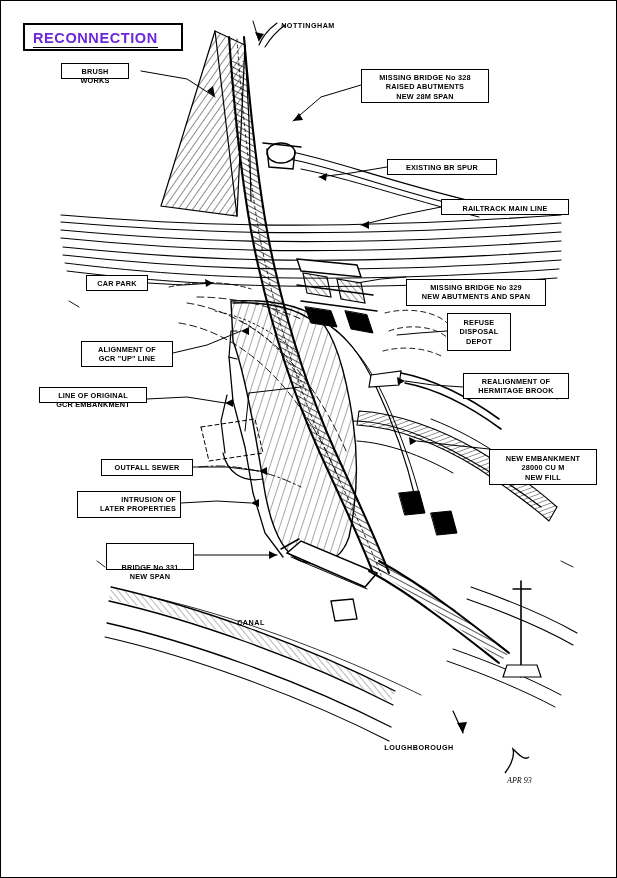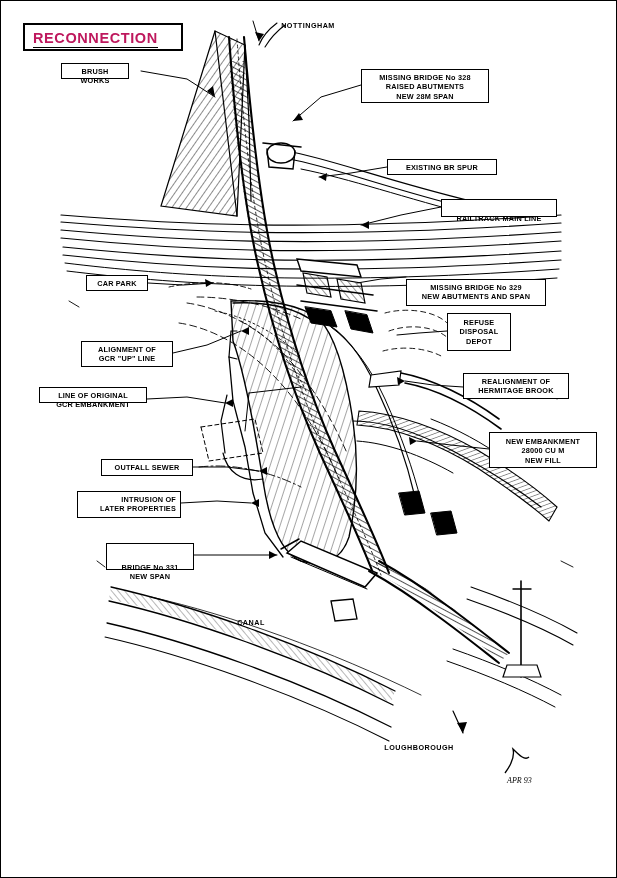--- a/index.html
+++ b/index.html
@@ -62,21 +62,21 @@
   }
   #title span {
     position: absolute;
     left: 8px;
     top: 5px;
     font-size: 14.5px;
     font-weight: bold;
     letter-spacing: 0.6px;
     border-bottom: 1.6px solid #000;
     padding-bottom: 1px;
-    color: #be185d;
+    color: #6d28d9;
   }
   .sig {
     position: absolute;
     font-family: "Liberation Serif", serif;
     font-size: 8px;
     font-style: italic;
     color: #000;
   }
 </style>
 </head>
@@ -255,34 +255,34 @@
 
   <div id="title">
     <span>RECONNECTION</span>
   </div>
 
   <div class="lbl" style="left:60px;  top:62px;  width:68px;  height:16px;  padding-top:3px;">BRUSH WORKS</div>
   <div class="lbl" style="left:360px; top:68px;  width:128px; height:34px; padding-top:3px;">MISSING BRIDGE No 328
 RAISED ABUTMENTS
 NEW 28M SPAN</div>
   <div class="lbl" style="left:386px; top:158px; width:110px; height:16px; padding-top:3px;">EXISTING BR SPUR</div>
-  <div class="lbl" style="left:440px; top:198px; width:116px; height:16px; padding-top:14px;">RAILTRACK MAIN LINE</div>
+  <div class="lbl" style="left:440px; top:198px; width:128px; height:16px; padding-top:4px;">RAILTRACK MAIN LINE</div>
   <div class="lbl" style="left:85px;  top:274px; width:62px;  height:16px; padding-top:3px;">CAR PARK</div>
   <div class="lbl" style="left:405px; top:262px; width:140px; height:27px; padding-top:3px;margin-top:16px;">MISSING BRIDGE No 329
 NEW ABUTMENTS AND SPAN</div>
   <div class="lbl" style="left:446px; top:312px; width:64px;  height:38px; padding-top:4px;">REFUSE
 DISPOSAL
 DEPOT</div>
   <div class="lbl" style="left:80px;  top:340px; width:92px;  height:26px; padding-top:3px;">ALIGNMENT OF
 GCR "UP" LINE</div>
   <div class="lbl" style="left:462px; top:372px; width:106px; height:26px; padding-top:3px;">REALIGNMENT OF
 HERMITAGE BROOK</div>
   <div class="lbl" style="left:38px;  top:386px; width:108px; height:16px; padding-top:3px;">LINE OF ORIGINAL
 GCR EMBANKMENT</div>
-  <div class="lbl" style="left:488px; top:431px; width:108px; height:36px; padding-top:4px;">NEW EMBANKMENT
+  <div class="lbl" style="left:488px; top:448px; width:108px; height:36px; padding-top:4px;">NEW EMBANKMENT
 28000 CU M
 NEW FILL</div>
   <div class="lbl" style="left:100px; top:458px; width:92px;  height:17px; padding-top:3px;">OUTFALL SEWER</div>
   <div class="lbl" style="left:76px;  top:490px; width:104px; height:27px; padding-top:3px;text-align:right;">INTRUSION OF
 LATER PROPERTIES</div>
   <div class="lbl" style="left:105px; top:542px; width:88px;  height:27px; padding-top:19px;">BRIDGE No 331
 NEW SPAN</div>
 
   <div class="plain" style="left:270px; top:20px;  width:74px;">NOTTINGHAM</div>
   <div class="plain" style="left:228px; top:617px; width:44px;">CANAL</div>

